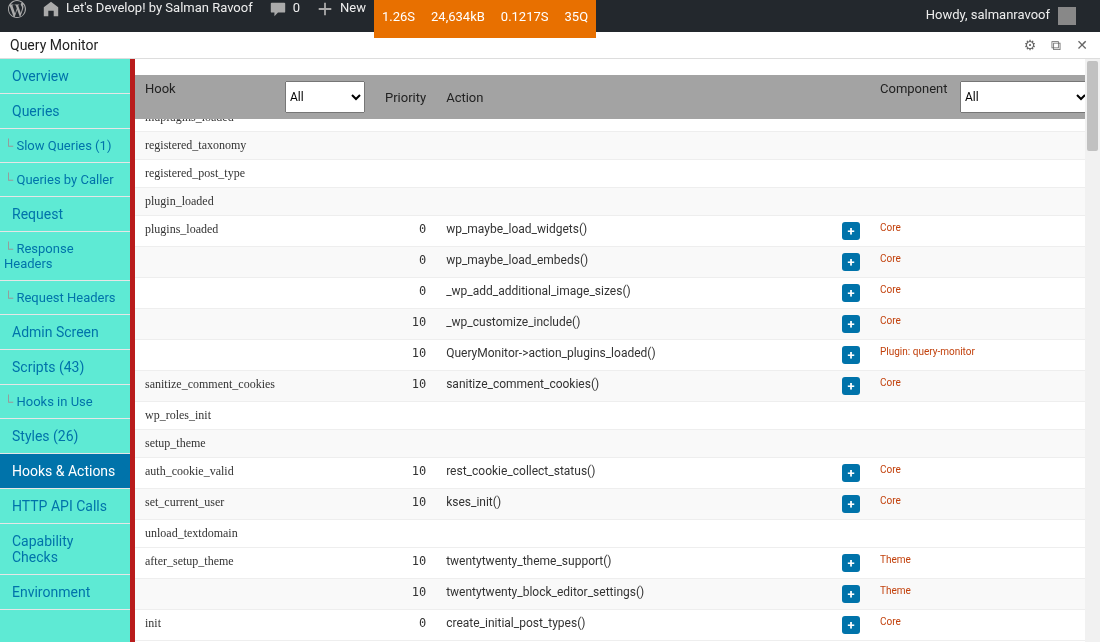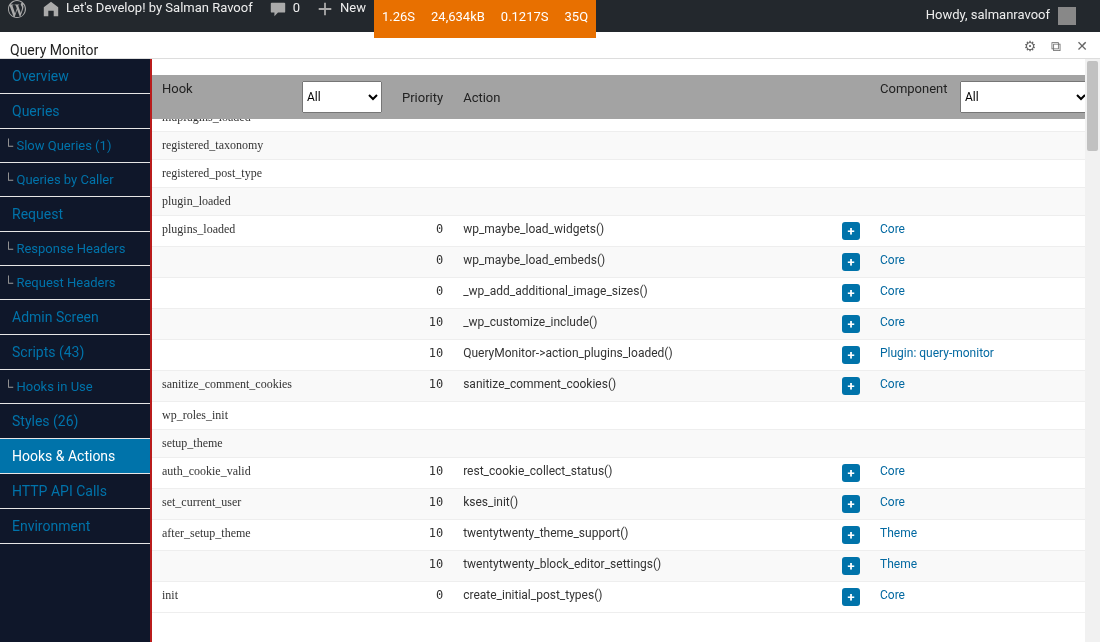--- a/index.html
+++ b/index.html
@@ -5,43 +5,43 @@
 *{margin:0;padding:0;box-sizing:border-box;font-family:-apple-system,BlinkMacSystemFont,"Segoe UI",Roboto,sans-serif}
 body{font-size:13px;color:#444;background:#f1f1f1;overflow:hidden}
 .adminbar{height:32px;background:#23282d;color:#eee;display:flex;align-items:center;font-size:13px}
 .adminbar-left{display:flex;align-items:center;height:100%}
 .ab-item{display:flex;align-items:flex-start;padding:0 8px;height:32px;cursor:pointer;gap:6px}
 .ab-icon{font-size:16px;display:flex;align-items:center}
 .qm-stats{background:#e87000;color:#fff;display:flex;height:44px;align-items:center}
 .qm-stat{padding:0 8px}
 .adminbar-right{margin-left:auto;display:flex;align-items:flex-start;padding-right:24px;gap:8px}
 .avatar{width:18px;height:18px;background:#888;display:inline-block}
-.panel-header{height:27px;background:#fff;border-bottom:1px solid #ddd;display:flex;align-items:flex-end;padding:0 6px 0 10px;font-size:14px;color:#222}
+.panel-header{height:27px;background:#fff;border-bottom:1px solid #ddd;display:flex;align-items:center;padding:0 6px 0 10px;font-size:14px;color:#222}
 .panel-header-title{flex:1}
 .panel-header-icons{display:flex;gap:2px}
 .hdr-icon{width:24px;height:24px;display:flex;align-items:center;justify-content:center;cursor:pointer;color:#666;font-size:14px}
 .main{display:flex;height:calc(642px - 32px - 27px)}
-.sidebar{width:152px;background:#0f172a;border-right:2px solid #b91c1c;overflow-y:auto;flex-shrink:0}
+.sidebar{width:135px;background:#5eead4;border-right:5px solid #b91c1c;overflow-y:auto;flex-shrink:0}
 .side-item{padding:9px 12px;font-size:14px;color:#0073aa;cursor:pointer;border-bottom:1px solid #e6e6e6}
 .side-item.child{padding-left:4px;font-size:13px}
 .side-item.child::before{content:"└ ";color:#999}
 .side-item.active{background:#0073aa;color:#fff;position:relative}
 .side-item.active::after{content:"";position:absolute;right:-8px;top:50%;margin-top:-8px;border:8px solid transparent;border-left-color:#0073aa}
 .content{flex:1;background:#fff;overflow:auto;position:relative}
 table{width:100%;border-collapse:collapse;font-size:13px}
 thead th{background:#a3a3a3;text-align:left;font-weight:400;padding:6px 10px;border-bottom:1px solid #ddd;position:sticky;top:16px;color:#222}
 thead th select{float:right;width:80px;font-size:12px;height:32px}
 th.hook{width:240px}
 th.priority{width:52px}
 th.component{width:230px}
 tbody td{padding:6px 10px;border-bottom:1px solid #eee;vertical-align:top;background:#fff}
 td.hook-cell{font-family:Liberation Serif, serif;font-size:12px;color:#333}
 td.pri-cell{font-family:Menlo,Monaco,Consolas,monospace;font-size:12px;text-align:right;color:#333}
 td.action-cell{font-family:Menlo,Monaco,Consolas,monospace;font-size:12px;color:#333}
-td.comp-cell{font-size:12px;color:#0369a1}
+td.comp-cell{font-size:10px;color:#c2410c}
 .plus-btn{display:inline-flex;width:18px;height:18px;background:#0073aa;color:#fff;border-radius:3px;align-items:center;justify-content:center;font-weight:bold;float:right;cursor:pointer;font-size:13px;line-height:1}
 .row-odd td{background:#f9f9f9}
 .scrolltrack{position:absolute;right:0;top:0;bottom:0;width:15px;background:#f1f1f1}
 .scrollthumb{position:absolute;right:2px;top:2px;width:11px;height:90px;background:#c1c1c1;border-radius:2px}
 svg{display:block}
 </style>
 </head>
 <body>
 
 <div class="adminbar">
@@ -113,20 +113,21 @@
       <div class="side-item child">Queries by Caller</div>
       <div class="side-item">Request</div>
       <div class="side-item child">Response Headers</div>
       <div class="side-item child">Request Headers</div>
       <div class="side-item">Admin Screen</div>
       <div class="side-item">Scripts (43)</div>
       <div class="side-item child">Hooks in Use</div>
       <div class="side-item">Styles (26)</div>
       <div class="side-item active">Hooks &amp; Actions</div>
       <div class="side-item">HTTP API Calls</div>
+      <div class="side-item">Capability Checks</div>
       <div class="side-item">Environment</div>
     </div>
   <div class="content">
     <table>
       <thead>
         <tr>
           <th class="hook">
             <span>Hook</span>
             <select><option>All</option></select>
           </th>
@@ -217,20 +218,26 @@
             <td class="action-cell"><span>rest_cookie_collect_status()</span><span class="plus-btn">+</span></td>
             <td class="comp-cell">Core</td>
           </tr>
           <tr class="row-odd">
             <td class="hook-cell">set_current_user</td>
             <td class="pri-cell">10</td>
             <td class="action-cell"><span>kses_init()</span><span class="plus-btn">+</span></td>
             <td class="comp-cell">Core</td>
           </tr>
           <tr>
+            <td class="hook-cell">unload_textdomain</td>
+            <td class="pri-cell"></td>
+            <td class="action-cell"></td>
+            <td class="comp-cell"></td>
+          </tr>
+          <tr>
             <td class="hook-cell">after_setup_theme</td>
             <td class="pri-cell">10</td>
             <td class="action-cell"><span>twentytwenty_theme_support()</span><span class="plus-btn">+</span></td>
             <td class="comp-cell">Theme</td>
           </tr>
           <tr class="row-odd">
             <td class="hook-cell"></td>
             <td class="pri-cell">10</td>
             <td class="action-cell"><span>twentytwenty_block_editor_settings()</span><span class="plus-btn">+</span></td>
             <td class="comp-cell">Theme</td>

